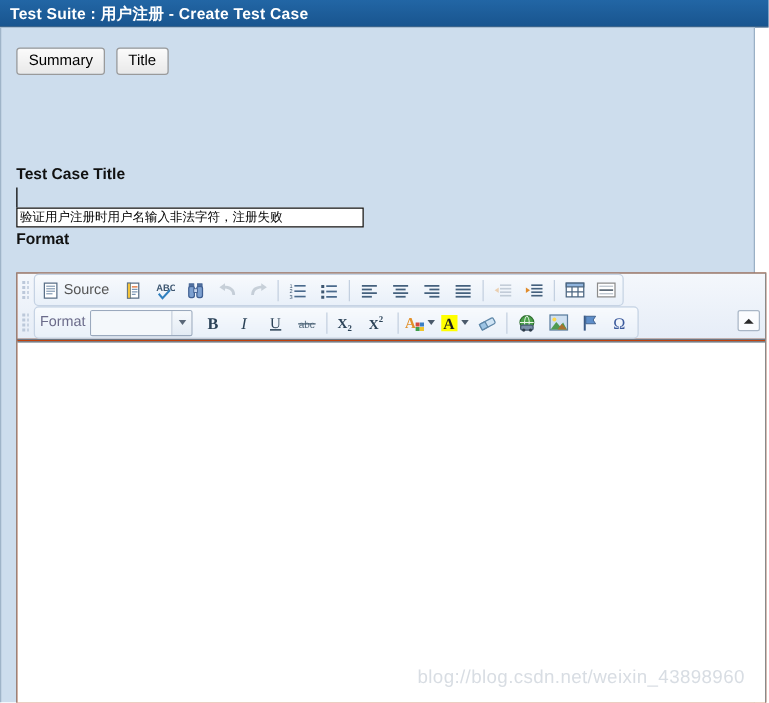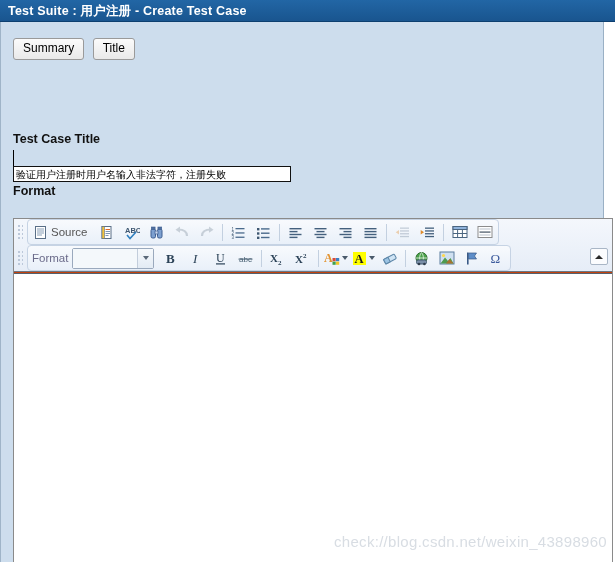--- a/index.html
+++ b/index.html
@@ -580,14 +580,14 @@
           </div>
         </div>
 
         <div class="editarea"></div>
         <div class="resizer"></div>
       </div>
 
     </div>
   </div>
 
-  <div class="watermark">check://blog.csdn.net/weixin_43898960</div>
+  <div class="watermark">blog://blog.csdn.net/weixin_43898960</div>
 </div>
 
 </body></html>

